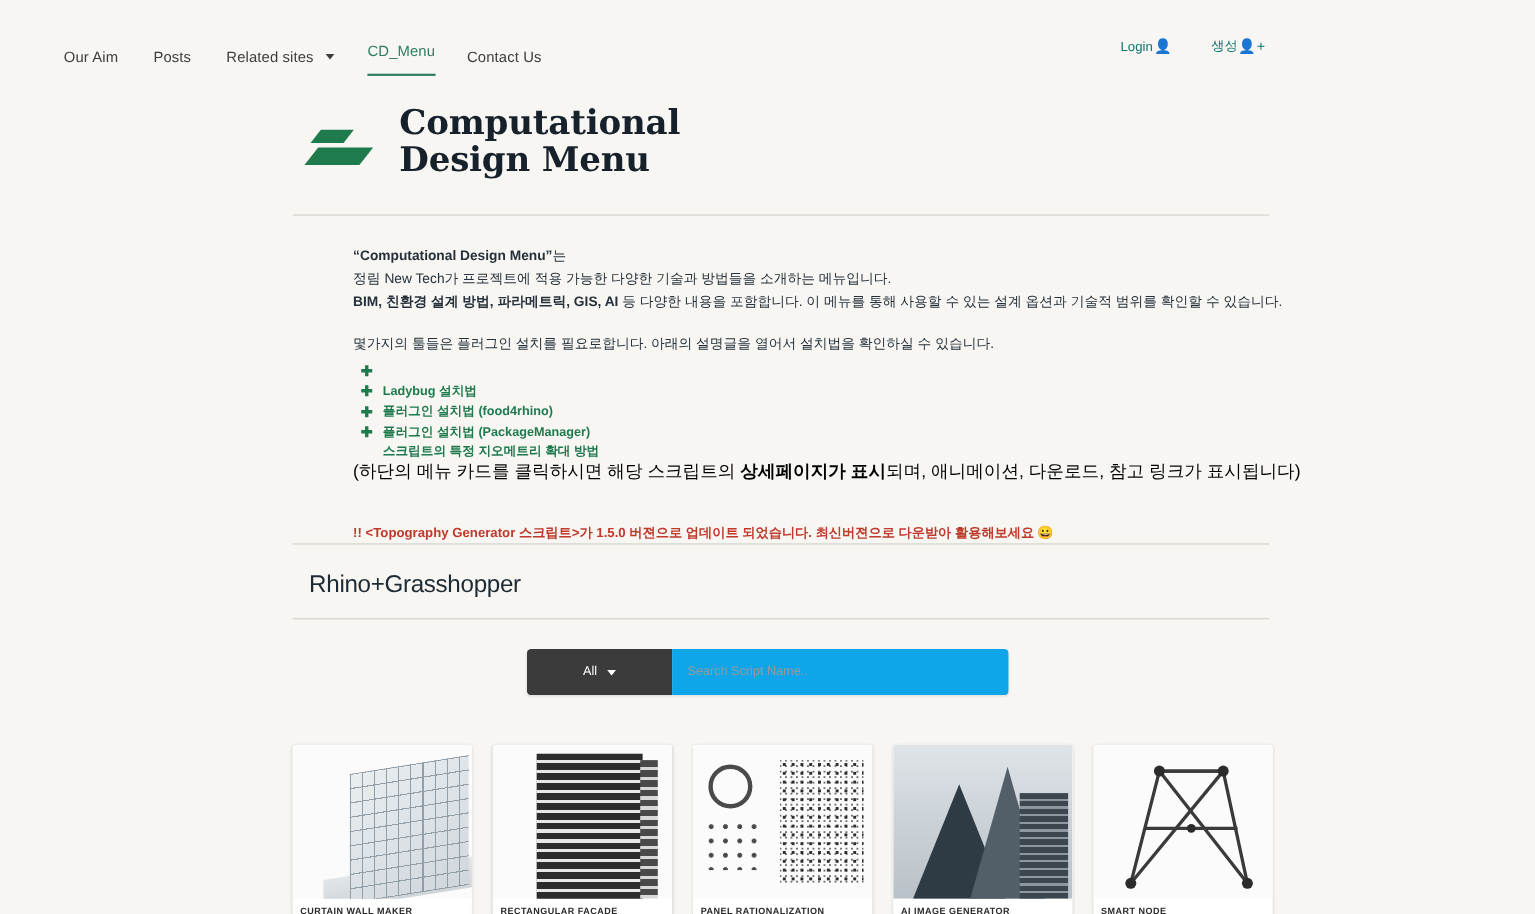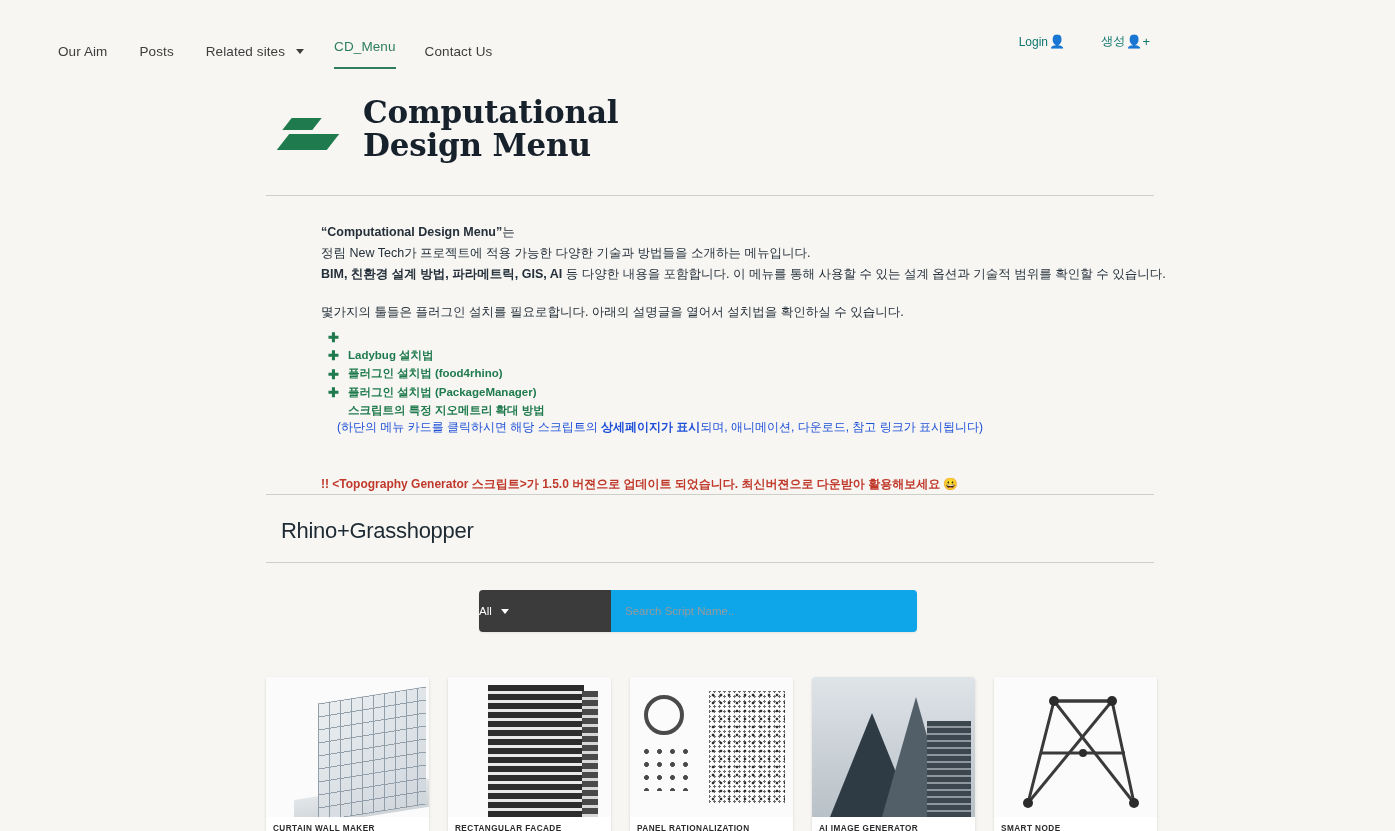--- a/index.html
+++ b/index.html
@@ -164,24 +164,24 @@
   }
   .plus-label {
     color: #1f7a4d;
     font-size: 11.5px;
     font-weight: bold;
     margin-top: 36px;
   }
 
   .note {
     position: absolute;
-    left: 337px;
+    left: 321px;
     top: 419px;
-    font-size: 12px;
-    color: #1d4ed8;
+    font-size: 16px;
+    color: #000000;
   }
   .note b { font-weight: bold; }
   .alert {
     position: absolute;
     left: 321px;
     top: 476px;
     font-size: 12px;
     font-weight: bold;
     color: #c0392b;
   }
@@ -209,20 +209,21 @@
     border-radius: 4px;
     overflow: hidden;
     box-shadow: 0 1px 2px rgba(0,0,0,.07);
   }
   .filter-select {
     width: 132px;
     background: #3b3b3b;
     color: #ffffff;
     display: flex;
     align-items: center;
+    justify-content: center;
     gap: 9px;
     font-size: 11.5px;
     cursor: pointer;
   }
   .filter-select .chev {
     width: 0; height: 0;
     border-left: 4px solid transparent;
     border-right: 4px solid transparent;
     border-top: 5px solid #ffffff;
   }

